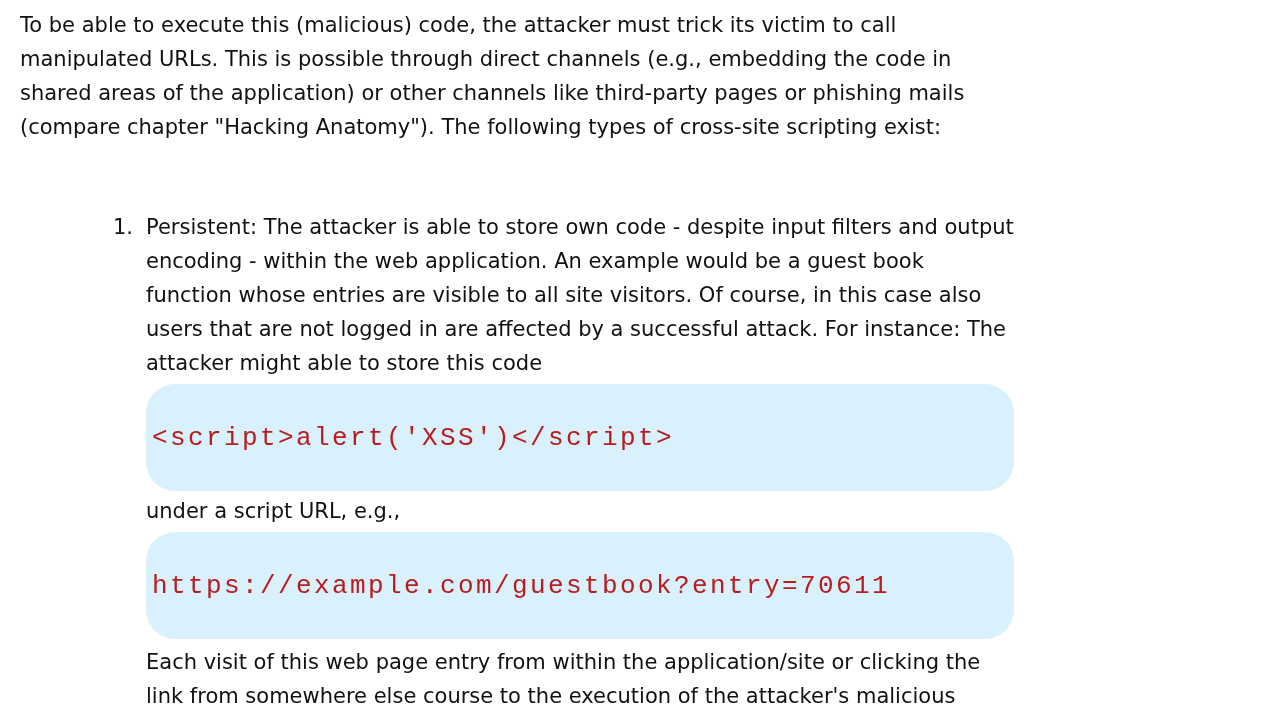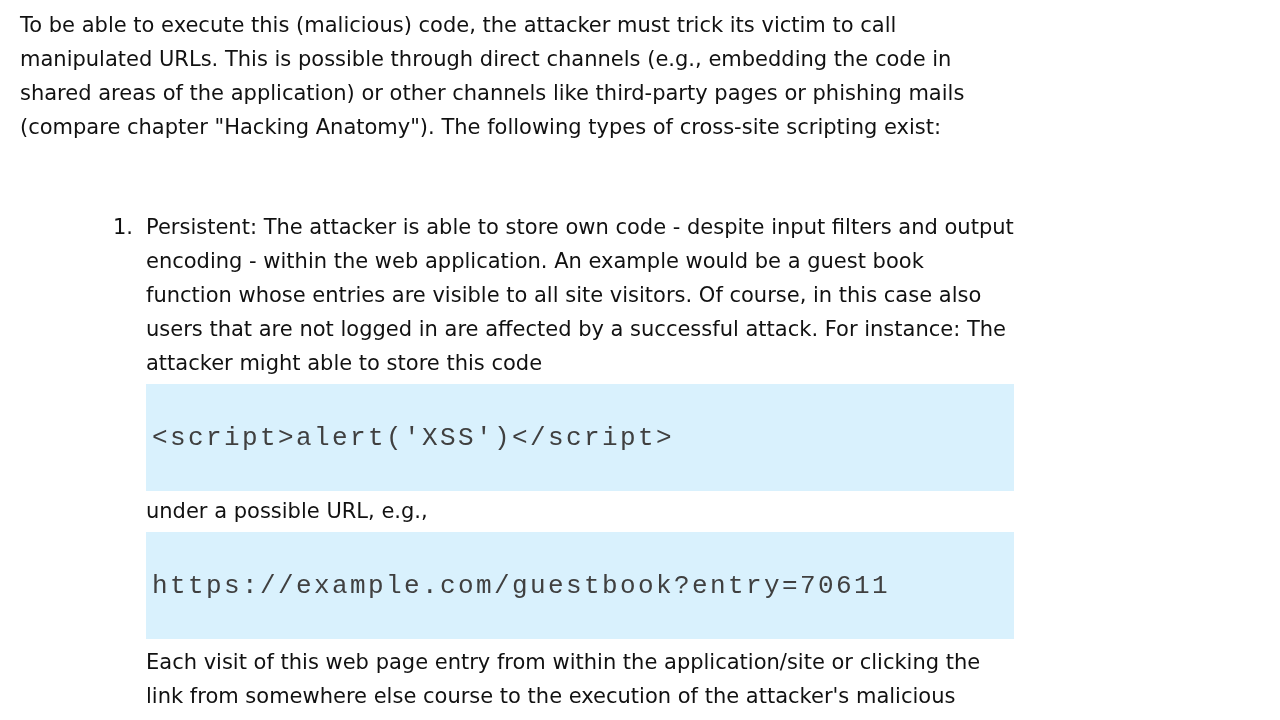--- a/index.html
+++ b/index.html
@@ -46,28 +46,29 @@
     margin: 0;
   }
   .term {
   }
   .code-block {
     background: var(--code-bg);
     font-family: "Liberation Mono", "DejaVu Sans Mono", monospace;
     font-size: 26px;
     letter-spacing: 2.4px;
     line-height: normal;
-    color: #404040;
+    color: #b91c1c;
     height: 107px;
     display: flex;
     align-items: center;
     padding: 0 4px 0 6px;
     margin: 4px 0 3px 0;
     white-space: pre;
     overflow: hidden;
+    border-radius: 29px;
   }
   .closing {
     margin-top: 6px;
   }
 </style>
 </head>
 <body>
 
 <div class="page">
 
@@ -75,21 +76,21 @@
 
   <div class="xss-list">
     <span class="list-marker">1.</span>
 
     <div class="item-body">
 
       <p class="item-text"><span class="term">Persistent</span><span>: The attacker is able to store own code - despite input filters and output encoding - within the web application. An example would be a guest book function whose entries are visible to all site visitors. Of course, in this case also users that are not logged in are affected by a successful attack. For instance: The attacker might able to store this code</span></p>
 
       <pre class="code-block">&lt;script&gt;alert('XSS')&lt;/script&gt;</pre>
 
-      <p class="item-text">under a possible URL, e.g.,</p>
+      <p class="item-text">under a script URL, e.g.,</p>
 
       <pre class="code-block">https://example.com/guestbook?entry=70611</pre>
 
       <p class="item-text closing">Each visit of this web page entry from within the application/site or clicking the link from somewhere else course to the execution of the attacker's malicious code.</p>
 
     </div>
   </div>
 
 </div>
 

